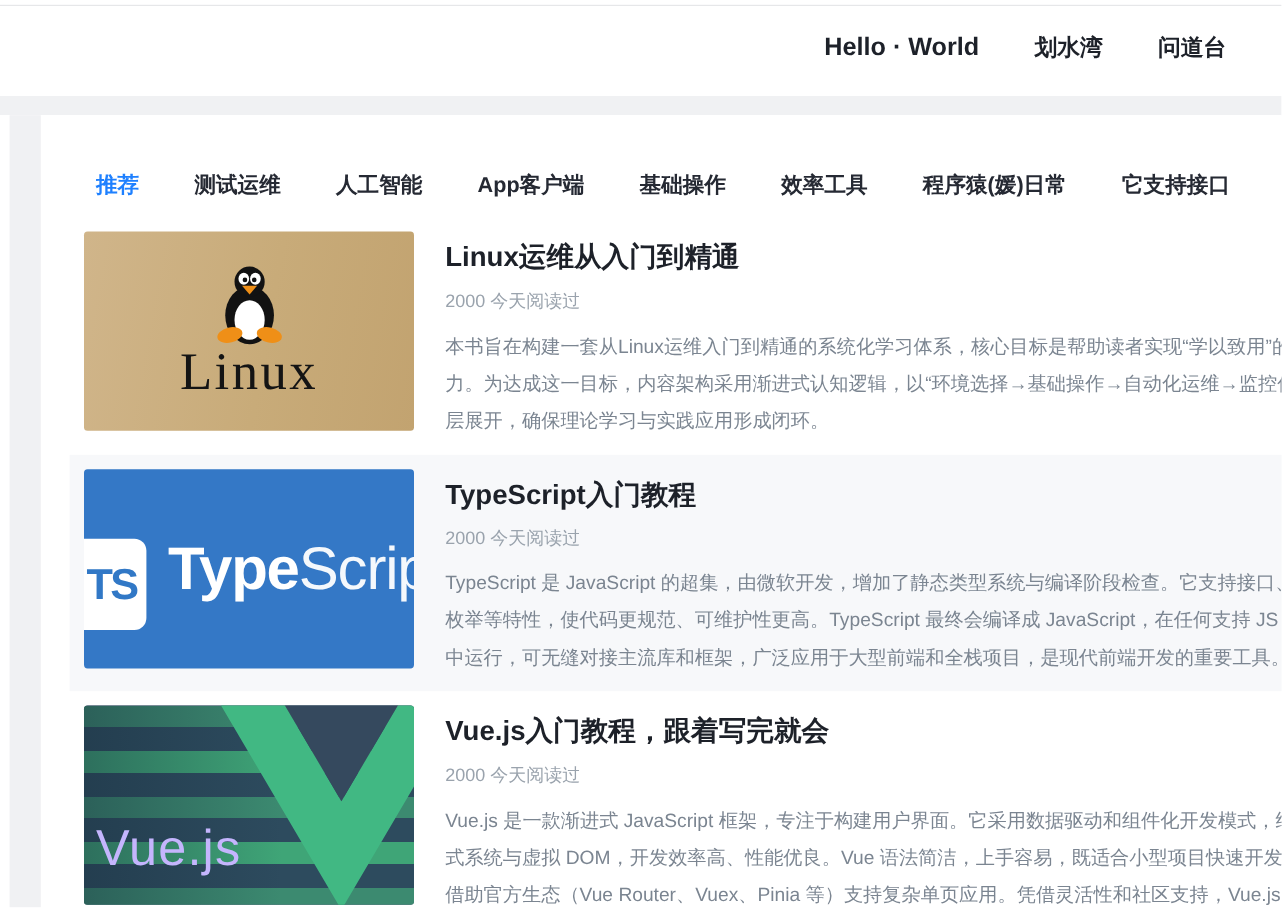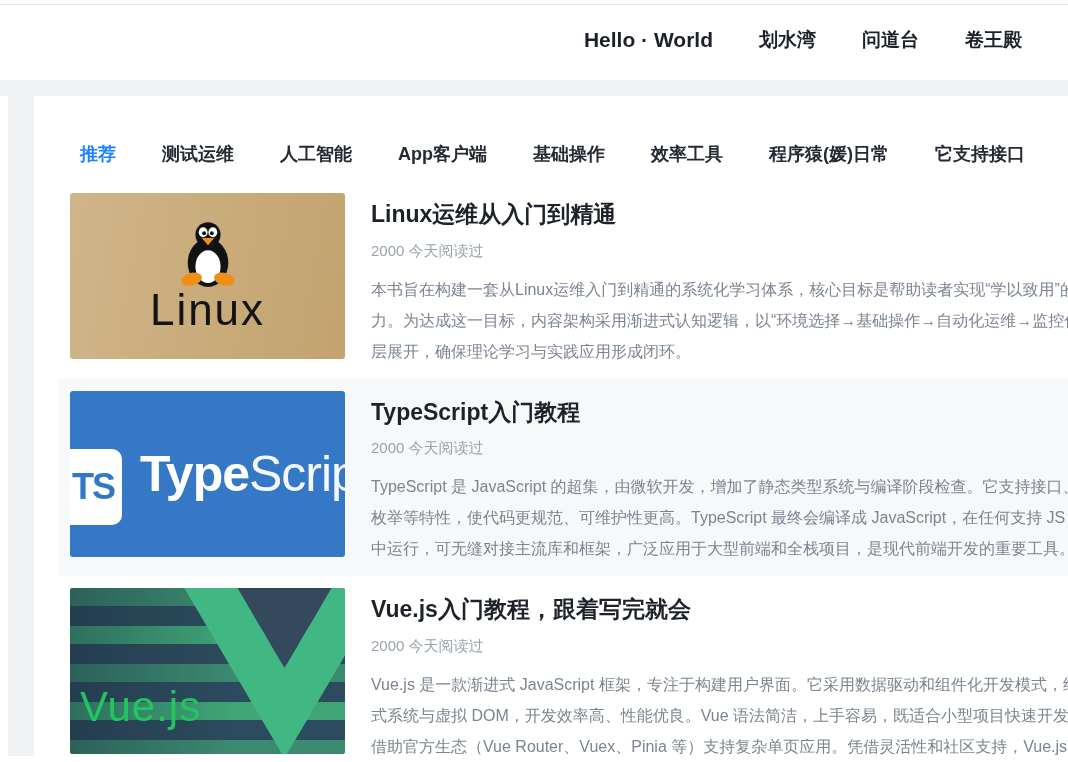--- a/index.html
+++ b/index.html
@@ -48,21 +48,21 @@
     width:275px; height:166px; flex:none; position:relative;
     overflow:hidden; border-radius:3px;
   }
 
   
   .thumb-linux {
     background:linear-gradient(100deg,#d0b58a 0%,#c8ab79 55%,#c2a370 100%);
     display:flex; flex-direction:column; align-items:center; justify-content:center;
   }
   .linux-word {
-    font-family:Liberation Sans, sans-serif;
+    font-family:Liberation Serif, serif;
     font-size:44px; color:#141414; letter-spacing:2px; line-height:1; margin-top:-2px;
   }
 
   
   .thumb-ts { background:#3478c6; }
   .ts-box {
     position:absolute; left:-24px; top:58px; width:76px; height:76px;
     background:#fff; border-radius:10px;
     display:flex; align-items:center; justify-content:flex-end;
   }
@@ -92,39 +92,38 @@
     background:#41b883;
     clip-path:polygon(0 0, 26% 0, 50% 48%, 74% 0, 100% 0, 50% 100%);
   }
   .vue-v-inner {
     position:absolute; left:112px; top:-4px; width:205px; height:174px;
     background:#35495e;
     clip-path:polygon(26% 0, 74% 0, 50% 48%);
   }
   .vue-word {
     position:absolute; left:10px; bottom:26px;
-    font-size:42px; font-weight:300; color:#22c55e; letter-spacing:1px; line-height:1;
+    font-size:42px; font-weight:300; color:#c4b5fd; letter-spacing:1px; line-height:1;
   }
 
   
   .a-text { padding-top:8px; }
   .a-title { font-size:23px; font-weight:700; color:#1d2129; line-height:1.2; }
   .a-meta { font-size:15px; color:#9aa3ad; margin-top:13px; }
   .a-desc { font-size:16px; color:#7b8591; line-height:31px; margin-top:13px; width:762px; }
 </style>
 </head>
 <body>
 
 <div class="topline"></div>
 
 <div class="header">
   <div class="brand">Hello · World</div>
   <div class="nav-item">划水湾</div>
   <div class="nav-item">问道台</div>
-  <div class="nav-item">卷王殿</div>
 </div>
 
 <div class="band"></div>
 
 <div class="main">
   <div class="gutter"></div>
 
   <div class="content">
     <div class="tabbar">
       <div class="tab active">推荐</div>

